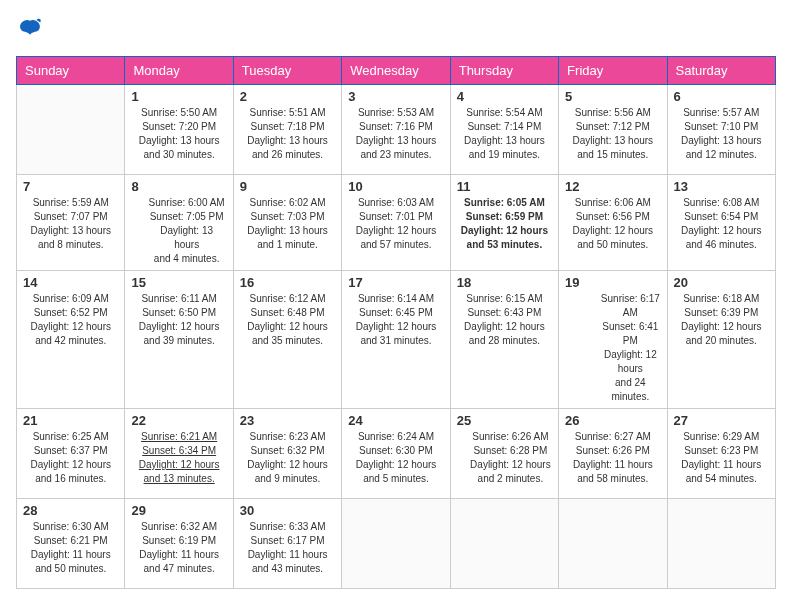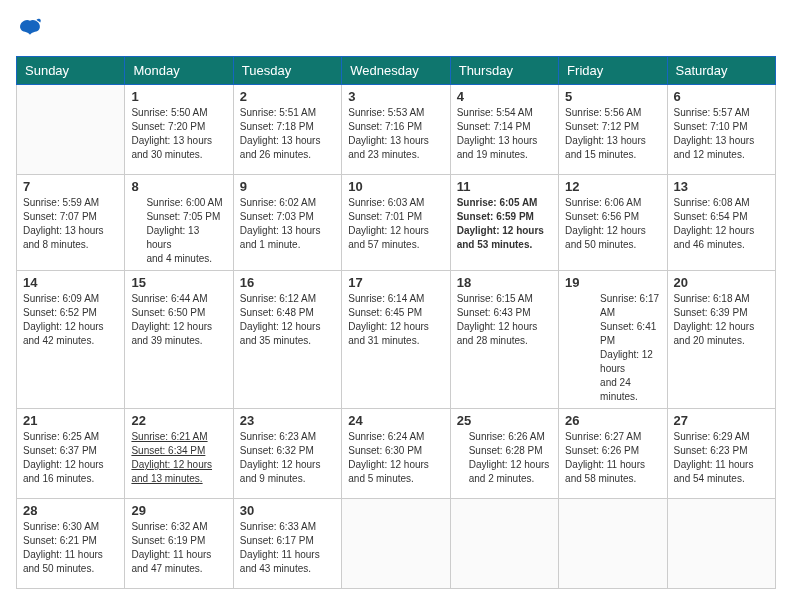--- a/index.html
+++ b/index.html
@@ -41,21 +41,21 @@
     .subtitle {
       font-size: 14px;
       color: #555;
     }
     .calendar {
       width: 100%;
       border-collapse: collapse;
       border: 1px solid #ccc;
     }
     .calendar th {
-      background: #0f766e;
+      background: #ec4899;
       color: #fff;
       text-align: left;
       padding: 6px 8px;
       font-size: 13px;
       font-weight: normal;
       border: 1px solid #1565c0;
     }
     .calendar td {
       width: calc(100% / 7);
       vertical-align: top;
@@ -69,20 +69,21 @@
     .day-num {
       font-size: 13px;
       font-weight: bold;
       display: block;
       margin-bottom: 2px;
     }
     .cell-info {
       font-size: 10px;
       line-height: 1.4;
       color: #333;
+      text-align: center;
     }
     .empty { background: #fafafa; }
     .week-row td { height: 90px; }
   </style>
 </head>
 <body>
 
 <div class="header">
   <div class="logo">
     <svg class="logo-bird" viewBox="0 0 30 30" xmlns="http://www.w3.org/2000/svg">
@@ -212,21 +213,21 @@
       <tr class="week-row">
         <td>
           <span class="day-num">14</span>
           <div class="cell-info" style="white-space: pre-line;">Sunrise: 6:09 AM
 Sunset: 6:52 PM
 Daylight: 12 hours
 and 42 minutes.</div>
         </td>
         <td>
           <span class="day-num">15</span>
-          <div class="cell-info" style="white-space: pre-line;">Sunrise: 6:44 AM
+          <div class="cell-info" style="white-space: pre-line;">Sunrise: 6:11 AM
 Sunset: 6:50 PM
 Daylight: 12 hours
 and 39 minutes.</div>
         </td>
         <td>
           <span class="day-num">16</span>
           <div class="cell-info" style="white-space: pre-line;">Sunrise: 6:12 AM
 Sunset: 6:48 PM
 Daylight: 12 hours
 and 35 minutes.</div>

